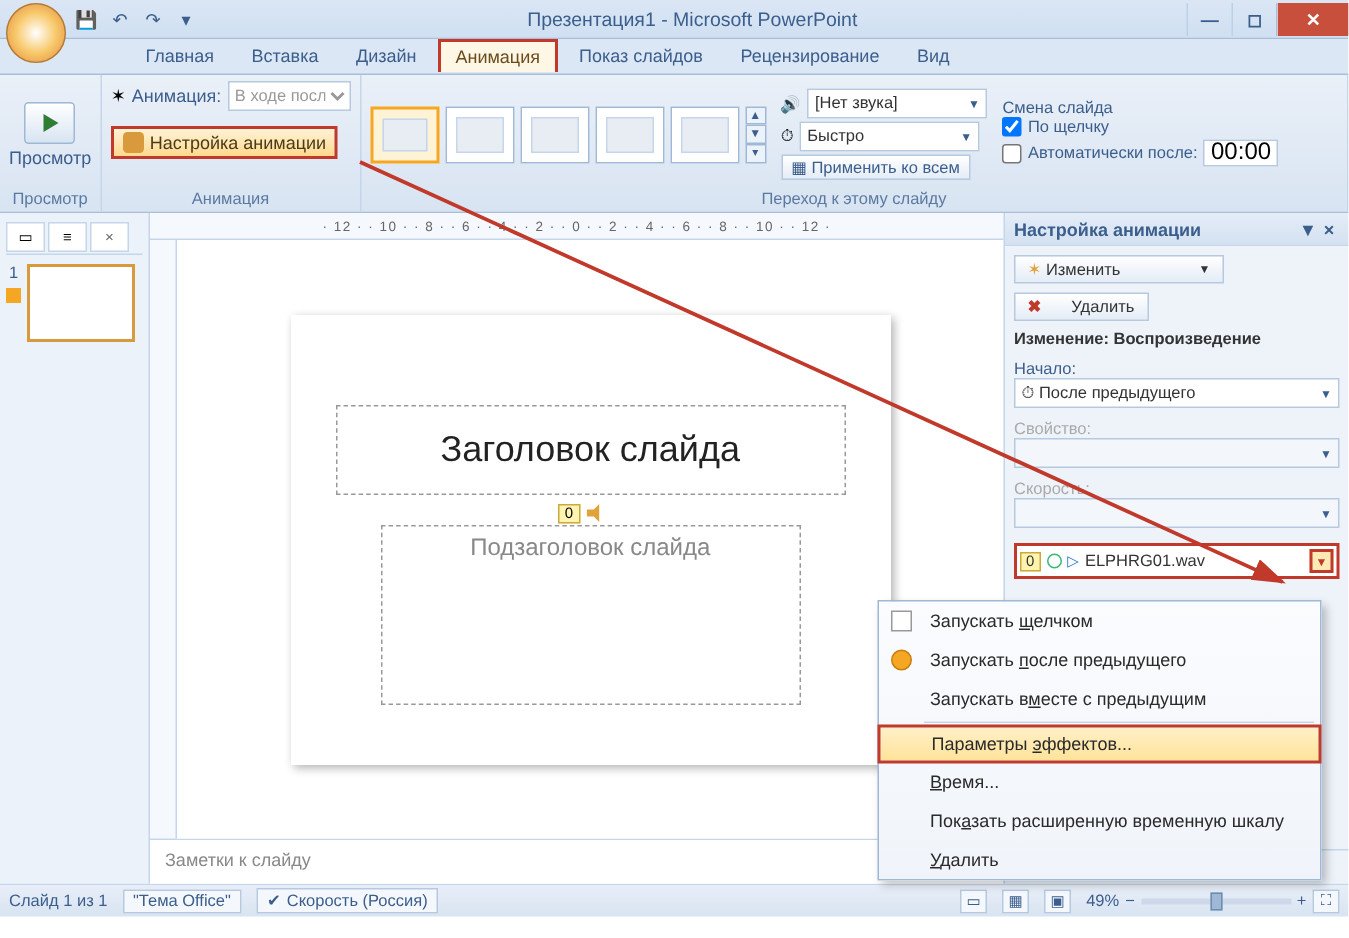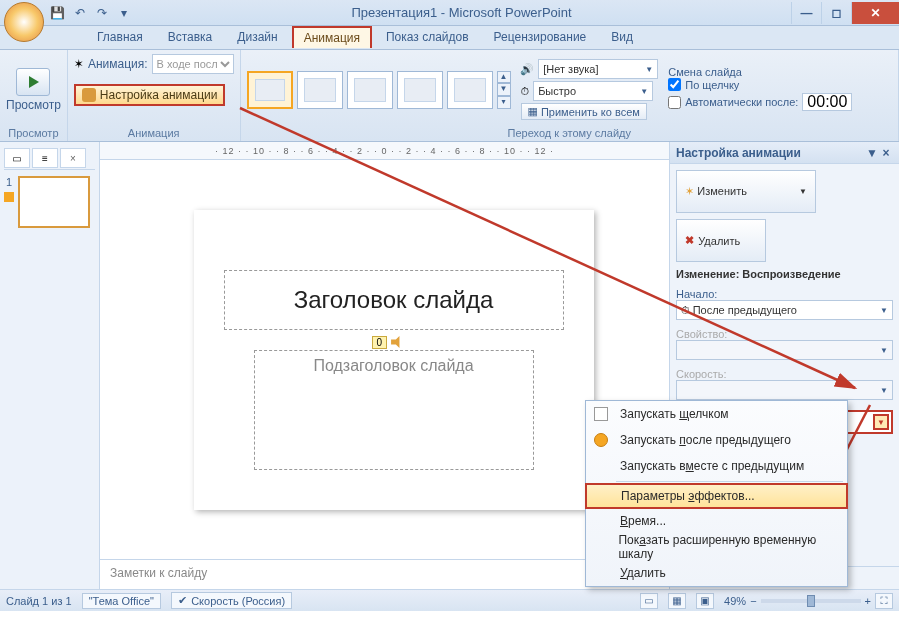--- a/index.html
+++ b/index.html
@@ -56,58 +56,58 @@
   .slidenav-tabs { height: 22px; display:flex; border-bottom:1px solid #c5d6ea; gap:2px; }
   .sn-tab { width:26px; height:20px; border:1px solid #c5d6ea; background:#fff; display:flex; align-items:center; justify-content:center; font-size:10px; }
   .sn-tab.x { color:#666; }
   .slide-thumb-wrap { display:flex; gap:4px; margin-top:6px; }
   .slide-num { font-size:11px; color:#3b5e8c; }
   .slide-thumb { width:72px; height:52px; background:#fff; border:2px solid #d99a3d; }
   .slide-star { width:10px; height:10px; background:#f5a623; margin-top:2px; }
 
   .editor { flex:1; background:#fff; position:relative; display:flex; flex-direction:column; }
   .ruler-h { height:18px; background:#f5f8fc; border-bottom:1px solid #c5d6ea; font-size:9px; color:#666; display:flex; align-items:center; justify-content:center; letter-spacing:1px; overflow:hidden; }
-  .ed-body { flex:1; display:flex;align-items:center; }
+  .ed-body { flex:1; display:flex; }
   .ruler-v { width:18px; background:#f5f8fc; border-right:1px solid #c5d6ea; }
   .canvas { flex:1; background:#fff; position:relative; display:flex; align-items:center; justify-content:center; }
   .slide { width:400px; height:300px; background:#fff; box-shadow: 2px 2px 6px rgba(0,0,0,.3); position:relative; }
   .slide .ph { position:absolute; border:1px dashed #999; text-align:center; color:#222; }
   .slide .title-ph { left:30px; top:60px; right:30px; height:60px; font-size:24px; display:flex; align-items:center; justify-content:center; }
   .slide .sub-ph { left:60px; top:140px; right:60px; height:120px; font-size:16px; color:#888; padding-top:6px; }
   .slide .badge { position:absolute; left:178px; top:126px; display:flex; gap:4px; align-items:center; }
   .slide .badge .n { background:#fff3b0; border:1px solid #caa93d; padding:0 4px; font-size:10px; }
   .slide .badge .spk { width:12px; height:12px; background:#e2a23b; clip-path: polygon(0 30%, 40% 30%, 70% 0, 70% 100%, 40% 70%, 0 70%);}
 
   .notes { height:30px; border-top:1px solid #c5d6ea; padding:6px 10px; color:#888; font-size:12px; background:#fff; }
 
   
   .taskpane { width:230px; border-left:1px solid #c5d6ea; background:#eef3fa; display:flex; flex-direction:column; position:relative; }
   .tp-head { height:22px; background:linear-gradient(#e5edf8,#d4e1f1); border-bottom:1px solid #c5d6ea; display:flex; align-items:center; padding:0 6px; font-size:12px; color:#3b5e8c; font-weight:bold; }
   .tp-head .sp { flex:1; }
   .tp-head .hc { width:14px; text-align:center; color:#3b5e8c; }
   .tp-body { padding:6px; font-size:11px; color:#333; display:flex; flex-direction:column; gap:6px; }
-  .tp-btn { border:1px solid #b6c9df; background:linear-gradient(#fff,#e4ecf6); padding:14px 8px; display:flex; align-items:center; gap:4px; }
+  .tp-btn { border:1px solid #b6c9df; background:linear-gradient(#fff,#e4ecf6); padding:2px 8px; display:flex; align-items:center; gap:20px; }
   .tp-btn.wide { width: 140px; justify-content:space-between; }
   .tp-btn .star { color:#e2a23b; }
   .tp-btn .red { color:#c0392b; font-weight:bold; }
   .tp-label { color:#3b5e8c; margin-top:2px; }
   .tp-select { border:1px solid #b6c9df; background:#fff; height:20px; display:flex; align-items:center; padding:0 4px; justify-content:space-between; color:#333; }
   .tp-select.dis { color:#aaa; background:#f3f6fb; }
   .tp-select .tri { font-size:8px; color:#3b5e8c; }
   .tp-title2 { font-weight:bold; }
   .anim-list { border:2px solid #c0392b; background:#fff; padding:2px; height:24px; display:flex; align-items:center; gap:4px; margin-top:4px; position:relative; }
   .anim-list .n { background:#fff3b0; border:1px solid #caa93d; padding:0 3px; font-size:10px; }
   .anim-list .clk { width:10px; height:10px; border:1px solid #3b7; border-radius:50%; }
   .anim-list .pl { color:#2674c4; font-size:10px; }
   .anim-list .nm { font-size:11px; }
   .anim-list .dd { width:16px; height:16px; border:2px solid #c0392b; background:#ffe9b5; position:absolute; right:2px; display:flex; align-items:center; justify-content:center; font-size:8px; color:#c0392b; }
   .tp-foot { border-top:1px solid #c5d6ea; padding:4px 6px; display:flex; align-items:center; gap:4px; margin-top:auto; }
 
   
-  .ctx { position:absolute; left:585px; top:400px; width:263px; background:linear-gradient(#fbfcfe,#f0f4fa); border:1px solid #9fb8d6; box-shadow:3px 3px 6px rgba(0,0,0,.25); z-index:100; }
+  .ctx { position:absolute; left:585px; top:400px; width:296px; background:linear-gradient(#fbfcfe,#f0f4fa); border:1px solid #9fb8d6; box-shadow:3px 3px 6px rgba(0,0,0,.25); z-index:100; }
   .ctx-item { display:flex; align-items:center; height:26px; padding:0 10px 0 4px; gap:8px; border-bottom:0; font-size:12px; color:#2a2a2a; }
   .ctx-item .icon { width:22px; height:18px; display:flex; align-items:center; justify-content:center; }
   .ctx-item .icon .m { width:14px; height:14px; border:1px solid #999; background:#fff; }
   .ctx-item .icon .clock { width:14px; height:14px; border-radius:50%; background:#f5a623; border:1px solid #c77f12; }
   .ctx-item.hl { background:linear-gradient(#fff0c8,#ffe39a); border:2px solid #c0392b; margin:-1px; position:relative; z-index:2; }
   .ctx-sep { height:1px; background:#c5d6ea; margin:2px 4px 2px 30px; }
   .ul { text-decoration: underline; }
 
   
   .arrow1 { position:absolute; z-index:80; pointer-events:none; }

